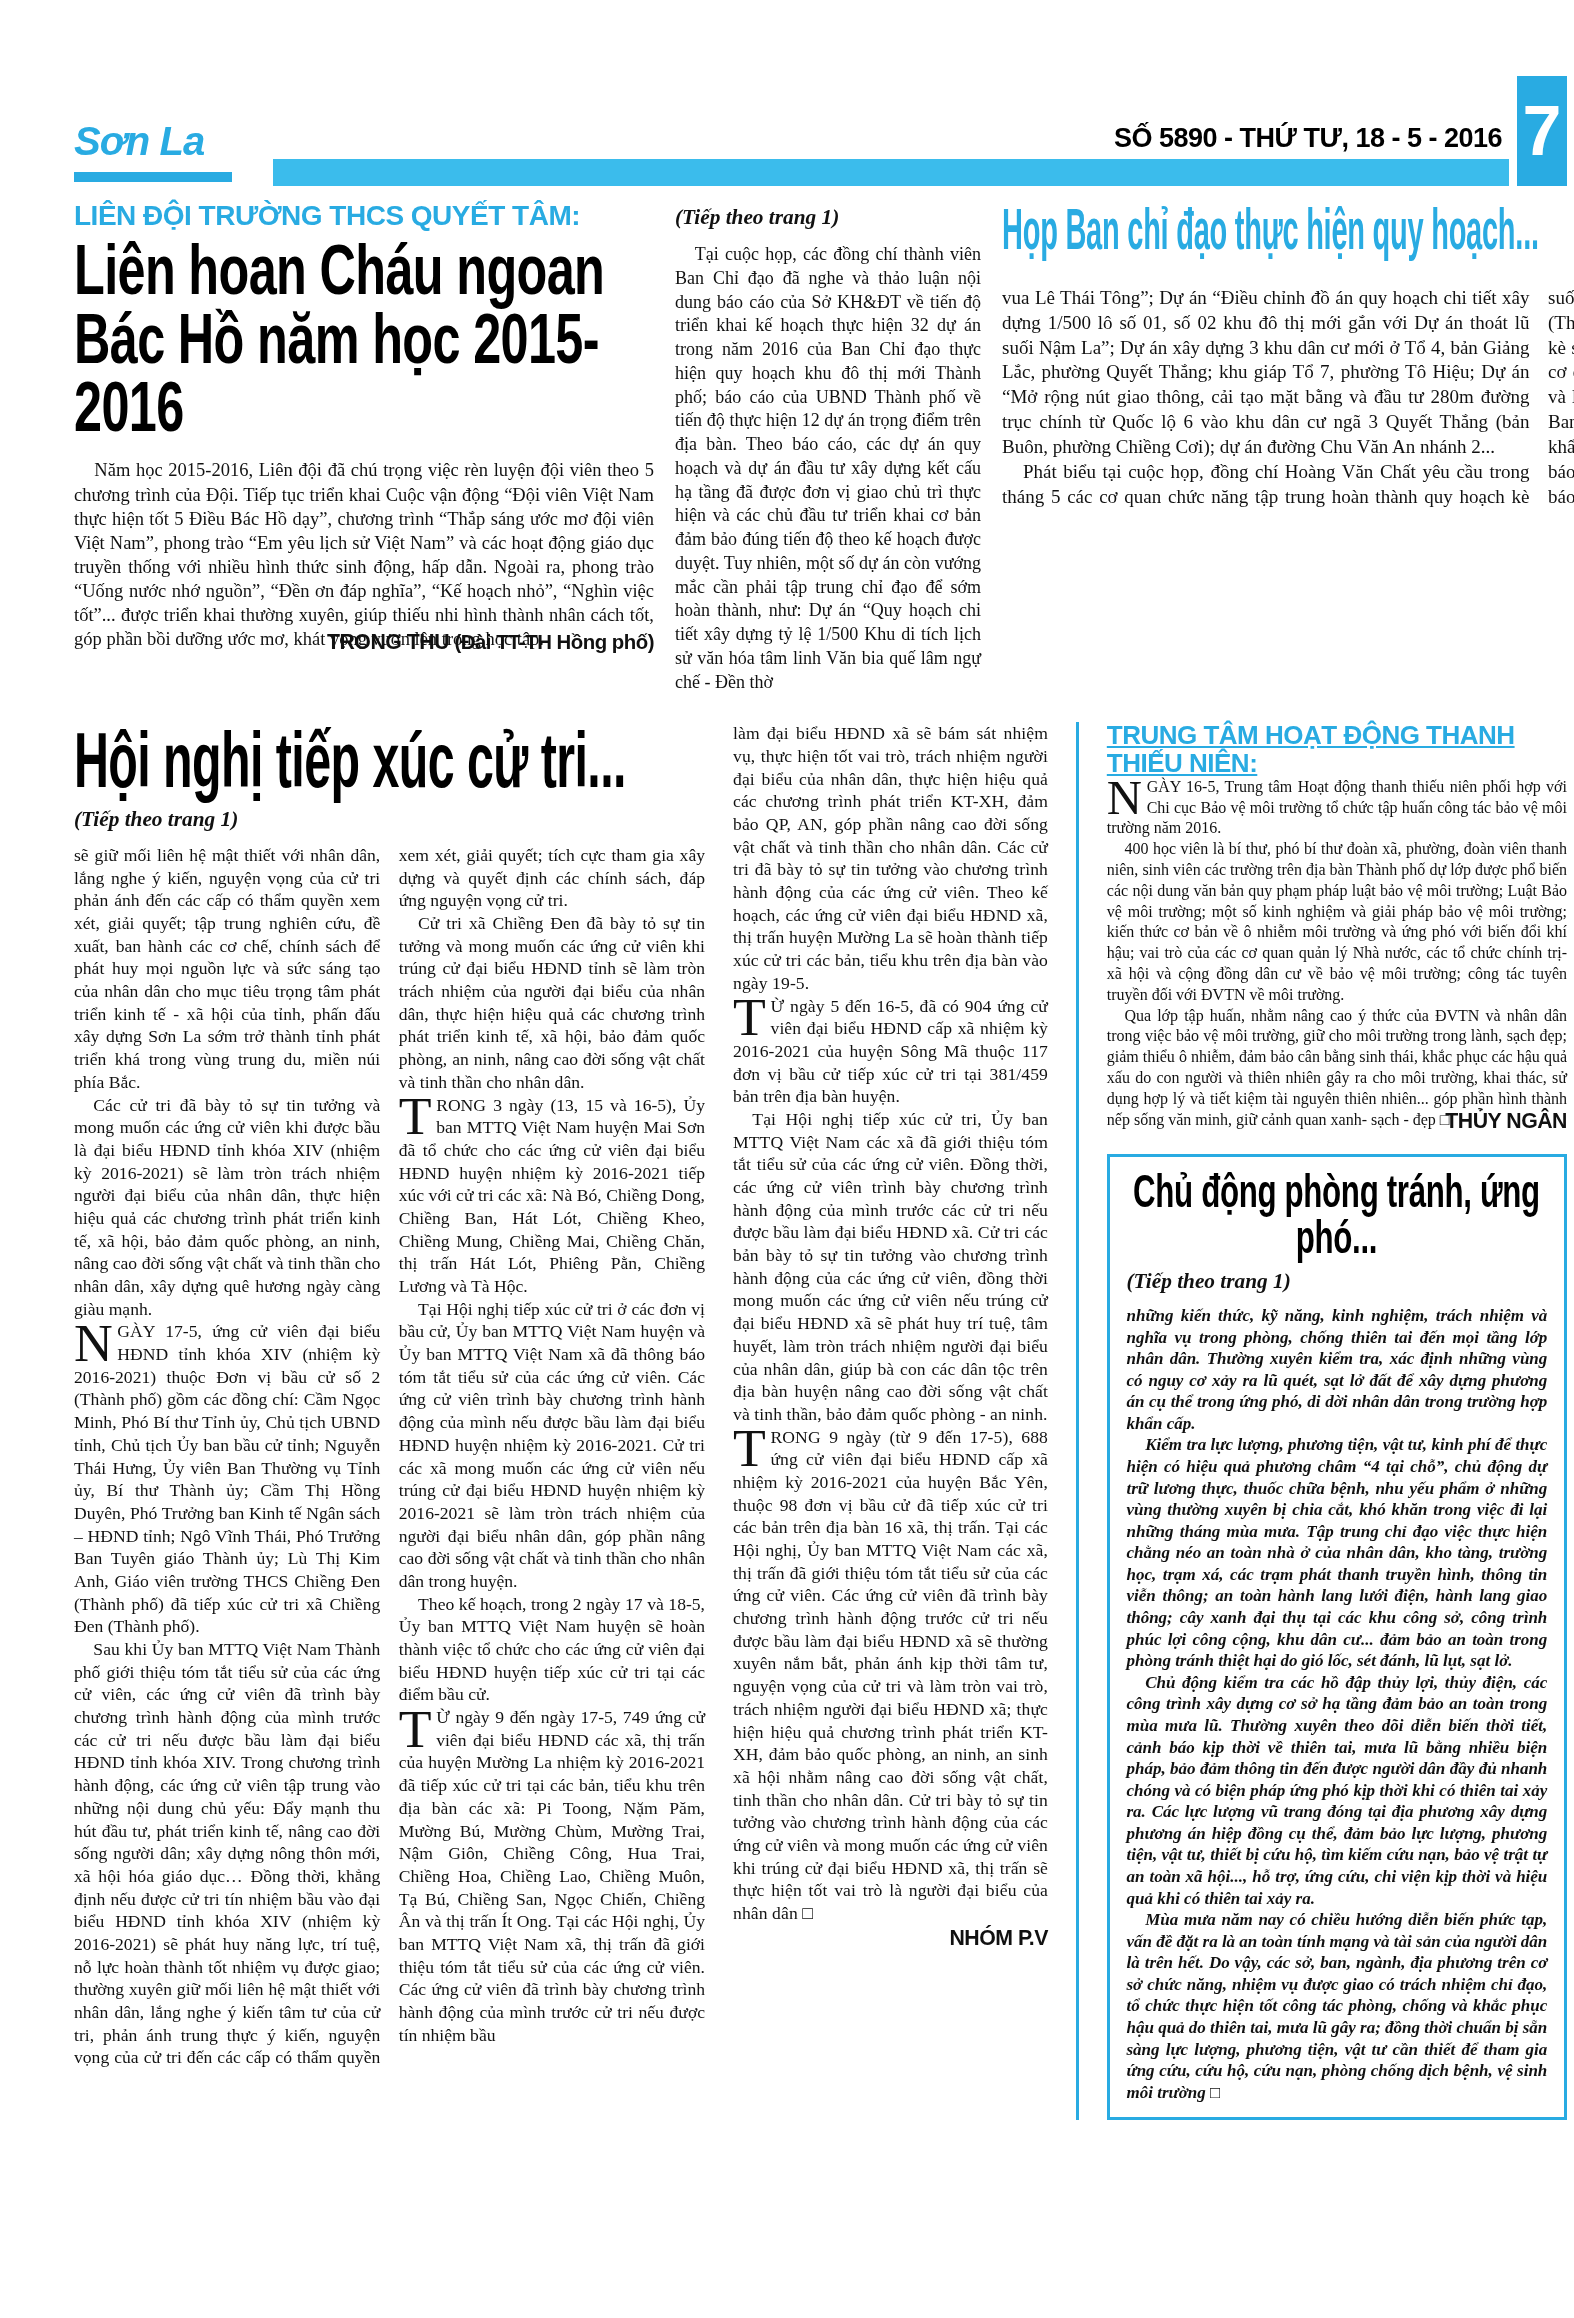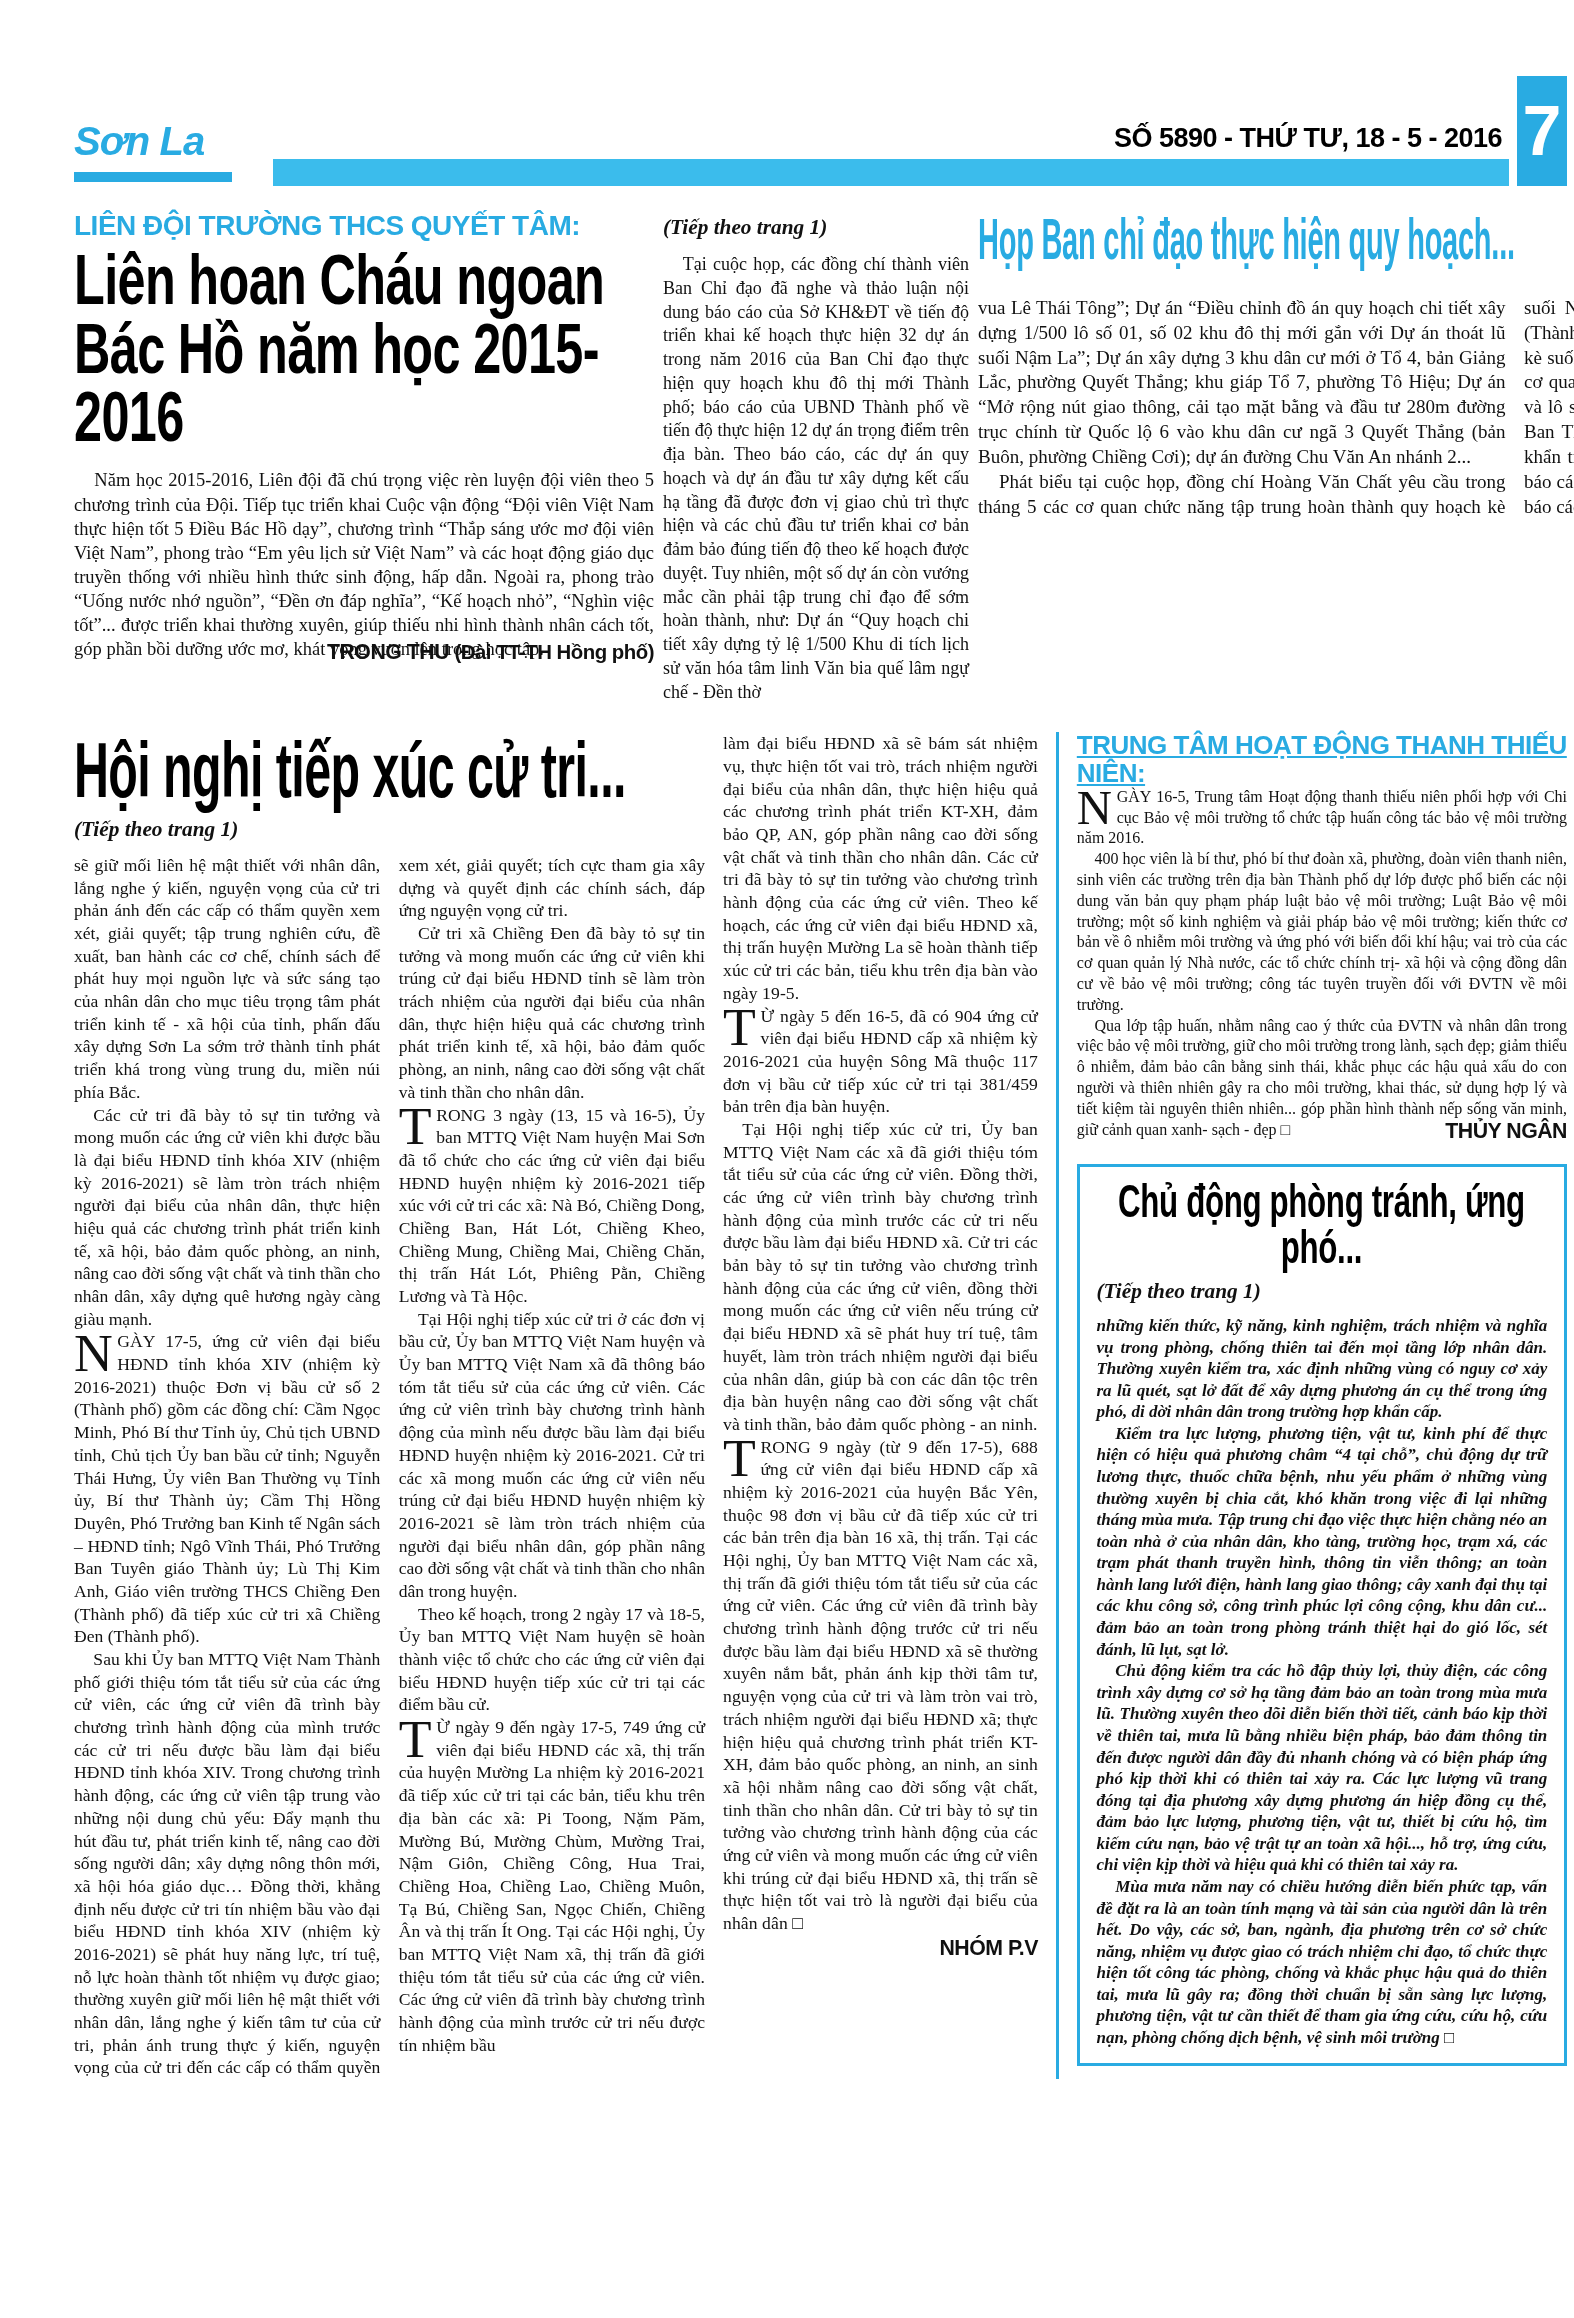--- a/index.html
+++ b/index.html
@@ -26,31 +26,31 @@
   .note { font-family:Liberation Serif, serif; font-weight:700; font-style:italic; font-size:21.3px; text-align:left; margin:8.3px 0 12px; }
   p { text-align:justify; text-indent:1.1em; margin:0; }
   p.noindent { text-indent:0; }
   p.dropcap { text-indent:0; }
   p.dropcap::first-letter { float:left; font-size:3.05em; line-height:0.8; padding:1.9px 4.6px 0 0; }
   .byline { font-family:"Liberation Sans",sans-serif; font-weight:700; font-size:21.3px; text-align:right; letter-spacing:-0.5px; }
   .byline .org { font-size:20.4px; }
   .pull-up { margin-top:-21.3px; }
 
   
-  .top-section { display:grid; grid-template-columns:580px 306px 1fr; column-gap:9px; margin-top:25px; }
+  .top-section { display:grid; grid-template-columns:580px 306px 1fr; column-gap:21px; margin-top:15px; }
   .a1-headline { font-size:70px; margin:5.6px 0 16.7px; }
   .a1-body { font-size:18.5px; line-height:1.3; }
   .cont-col { font-size:18px; line-height:1.32; }
   .cont-col .note { margin-top:1.9px; }
   .hb-headline { font-size:58px; color:#29ABE2; white-space:nowrap; letter-spacing:-0.5px; margin-bottom:28px; }
   .hb-body { column-count:2; column-gap:18.5px; font-size:19px; line-height:1.31; }
   .hb-byline { margin-top:6.5px; }
 
   
-  .bottom-section { display:grid; grid-template-columns:631px 315px 2.8px 1fr; column-gap:18px; margin-top:28px; }
+  .bottom-section { display:grid; grid-template-columns:631px 315px 2.8px 1fr; column-gap:28px; margin-top:28px; }
   .hn-headline { font-size:78px; white-space:nowrap; margin-bottom:4.6px; }
   .hn-cols { column-count:2; column-gap:18.5px; font-size:17.6px; line-height:1.29; }
   .hn-col3 { font-size:17.6px; line-height:1.29; letter-spacing:0.1px; }
   .vrule { background:#29ABE2; width:2.8px; }
 
   .tt-kicker { font-size:26px; text-align:left;text-decoration:underline; }
   .tt-headline { font-size:48px; margin:4.6px 0 16px; }
   .tt-body { font-size:16px; line-height:1.3; }
 
   .box-article { border:3.2px solid #29ABE2; margin-top:20.4px; padding:12px 16.7px 14px; }

